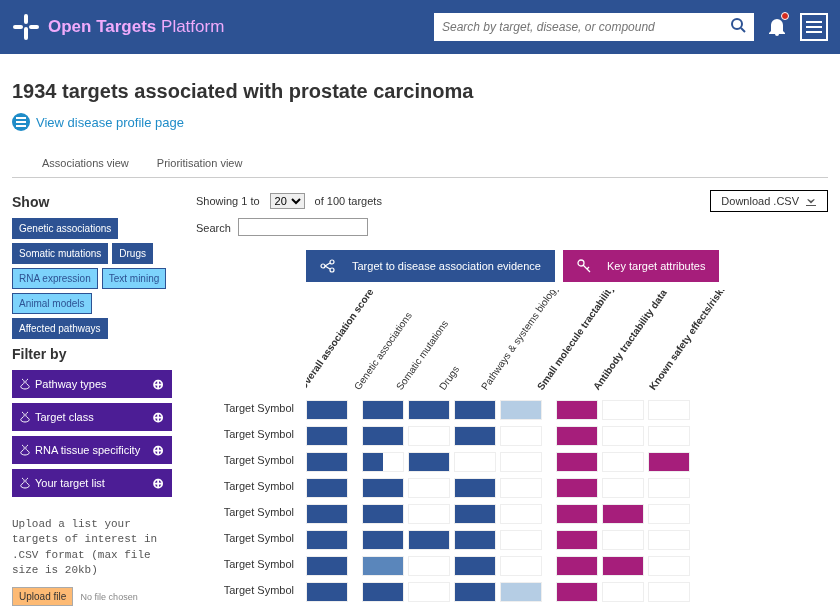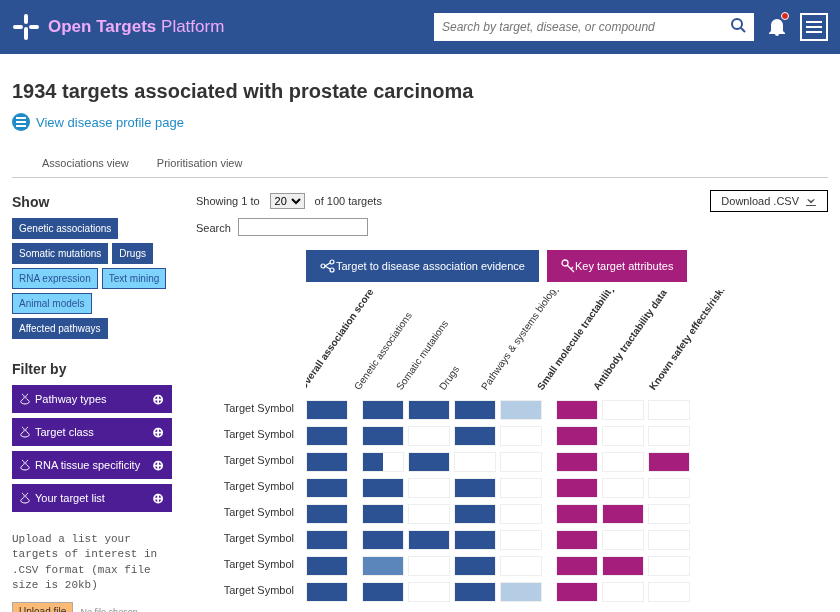--- a/index.html
+++ b/index.html
@@ -38,21 +38,21 @@
 .upload-btn { background:#fdba74; border:1px solid #aaa; padding:3px 6px; font-size:10px; margin-top:8px; display:inline-block; cursor:pointer; }
 .nofile { font-size:9px; color:#888; margin-left:4px; }
 .avail { font-size:11px; margin-top:12px; }
 .avail a { color:#1f8cc8; display:block; font-size:11px; margin-left:6px; }
 .main { flex:1; }
 .toprow { display:flex; align-items:center; gap:10px; font-size:11px; }
 .toprow select { font-size:11px; border:1px solid #999; }
 .dl-btn { margin-left:auto; border:1px solid #000000; padding:4px 10px; font-size:11px; cursor:pointer; display:flex; gap:6px; align-items:center; }
 .srch-row { margin-top:6px; font-size:11px; }
 .section-tabs { display:flex; gap:8px; margin:14px 0 8px 110px; }
-.sect { color:#fff; padding:8px 14px; font-size:11px; display:flex; align-items:center; gap:0; cursor:pointer; }
+.sect { color:#fff; padding:8px 14px; font-size:11px; display:flex; align-items:center; gap:16px; cursor:pointer; }
 .sect.blue { background:#2d5293; }
 .sect.pink { background:#a61e7b; }
 .table-area { display:flex; }
 .row-labels { width:110px; padding-top:112px; }
 .row-labels div { height:22px; font-size:11px; margin-bottom:4px; text-align:right; padding-right:12px; }
 .grid-area { flex:1; overflow:hidden; }
 .col-headers { height:110px; display:flex; position:relative; }
 .col-h { width:46px; font-size:10px; transform:rotate(-55deg); transform-origin:left bottom; position:absolute; bottom:8px; white-space:nowrap; }
 .cells { }
 .data-row { display:flex; gap:0; margin-bottom:4px; height:22px; }
@@ -124,21 +124,21 @@
       <div class="pill-row" id="pills">
           <div class="pill">Genetic associations</div>
           <div class="pill">Somatic mutations</div>
           <div class="pill">Drugs</div>
           <div class="pill outline">RNA expression</div>
           <div class="pill outline">Text mining</div>
           <div class="pill outline">Animal models</div>
           <div class="pill">Affected pathways</div>
         </div>
 
-      <div class="h2" style="margin-top:22px">Filter by</div>
+      <div class="h2" style="margin-top:7px">Filter by</div>
       <div id="filters">
           <div class="filter-btn">
             <span style="display:flex;align-items:center;gap:5px"><svg width="10" height="12" viewBox="0 0 10 12">
                 <path fill="none" stroke="#fff" stroke-width="1" d="M2 1c3 2 3 4 0 6s0 4 3 4M8 1c-3 2-3 4 0 6s0 4-3 4"></path>
               </svg>Pathway types</span>
             <span class="plus">⊕</span>
           </div>
           <div class="filter-btn">
             <span style="display:flex;align-items:center;gap:5px"><svg width="10" height="12" viewBox="0 0 10 12">
                 <path fill="none" stroke="#fff" stroke-width="1" d="M2 1c3 2 3 4 0 6s0 4 3 4M8 1c-3 2-3 4 0 6s0 4-3 4"></path>

